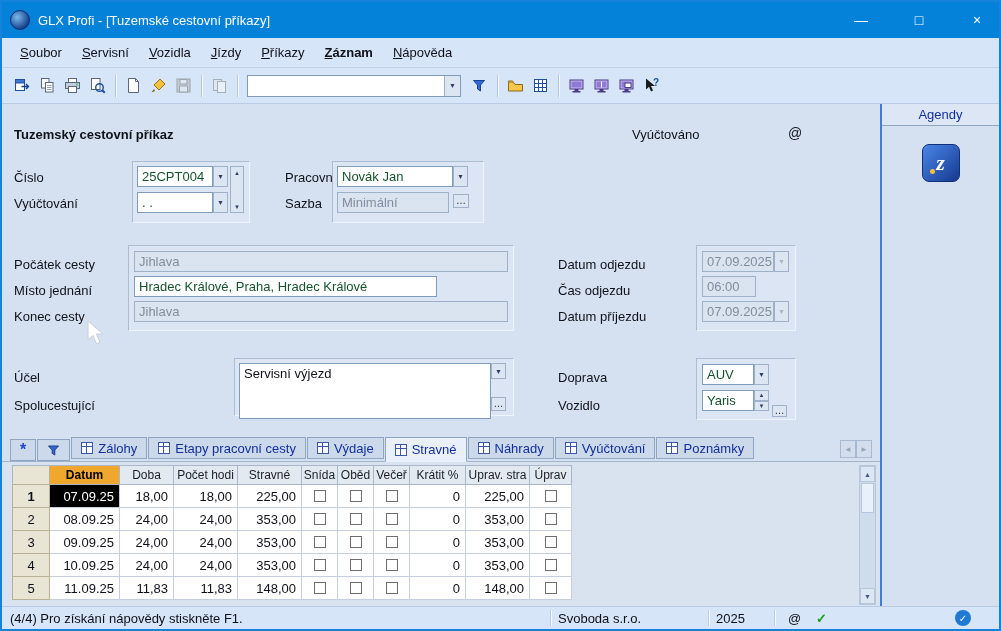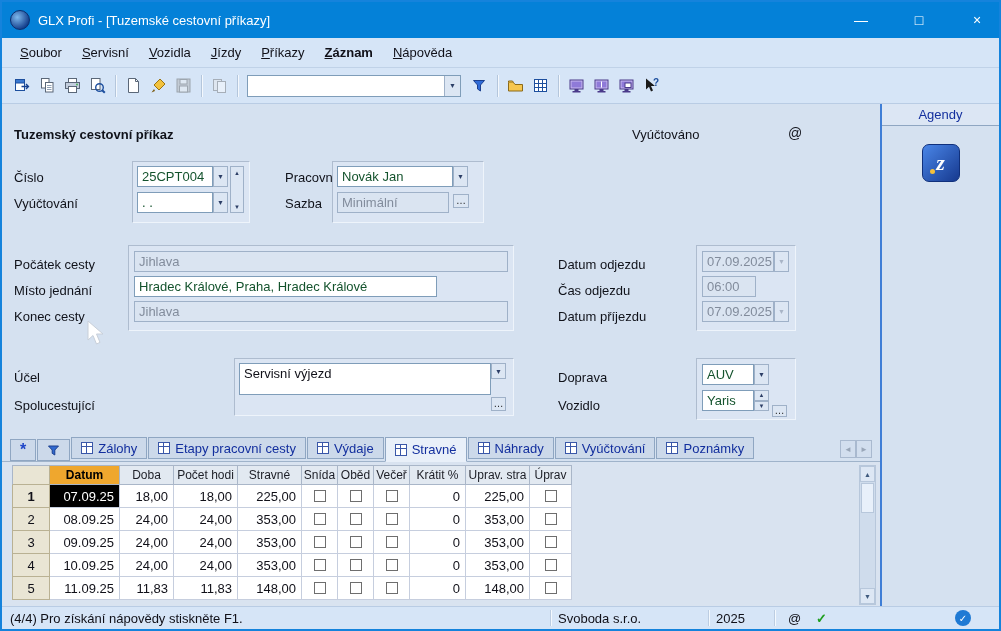--- a/index.html
+++ b/index.html
@@ -321,21 +321,21 @@
         <div class="dd" style="left:451px; top:51px;">▼</div>
         <div class="field ro" style="left:335px; top:77px; width:112px;">Minimální</div>
         <div class="dots-btn" style="left:451px; top:79px;">…</div>
 
         <div class="group" style="left:126px; top:130px; width:386px; height:86px;"></div>
         <div class="field ro" style="left:132px; top:136px; width:374px;">Jihlava</div>
         <div class="field" style="left:132px; top:161px; width:303px;">Hradec Králové, Praha, Hradec Králové</div>
         <div class="field ro" style="left:132px; top:186px; width:374px;">Jihlava</div>
 
         <div class="group" style="left:232px; top:243px; width:280px; height:58px;"></div>
-        <div class="multi-box" style="left:237px; top:248px; width:252px; height:32px;">Servisní výjezd</div>
+        <div class="multi-box" style="left:237px; top:248px; width:252px; height:56px;">Servisní výjezd</div>
         <div class="dd" style="left:489px; top:248px; height:16px;">▼</div>
         <div class="dots-btn" style="left:489px; top:282px; width:15px;">…</div>
         <div class="field" style="left:237px; top:272px; width:252px; height:23px; border:none; background:transparent;"></div>
 
         <div class="flabel" style="left:556px; top:142px;">Datum odjezdu</div>
         <div class="flabel" style="left:556px; top:168px;">Čas odjezdu</div>
         <div class="flabel" style="left:556px; top:194px;">Datum příjezdu</div>
         <div class="group" style="left:694px; top:130px; width:100px; height:86px;"></div>
         <div class="field ro" style="left:700px; top:136px; width:72px;">07.09.2025</div>
         <div class="dd dis" style="left:772px; top:136px;">▼</div>

